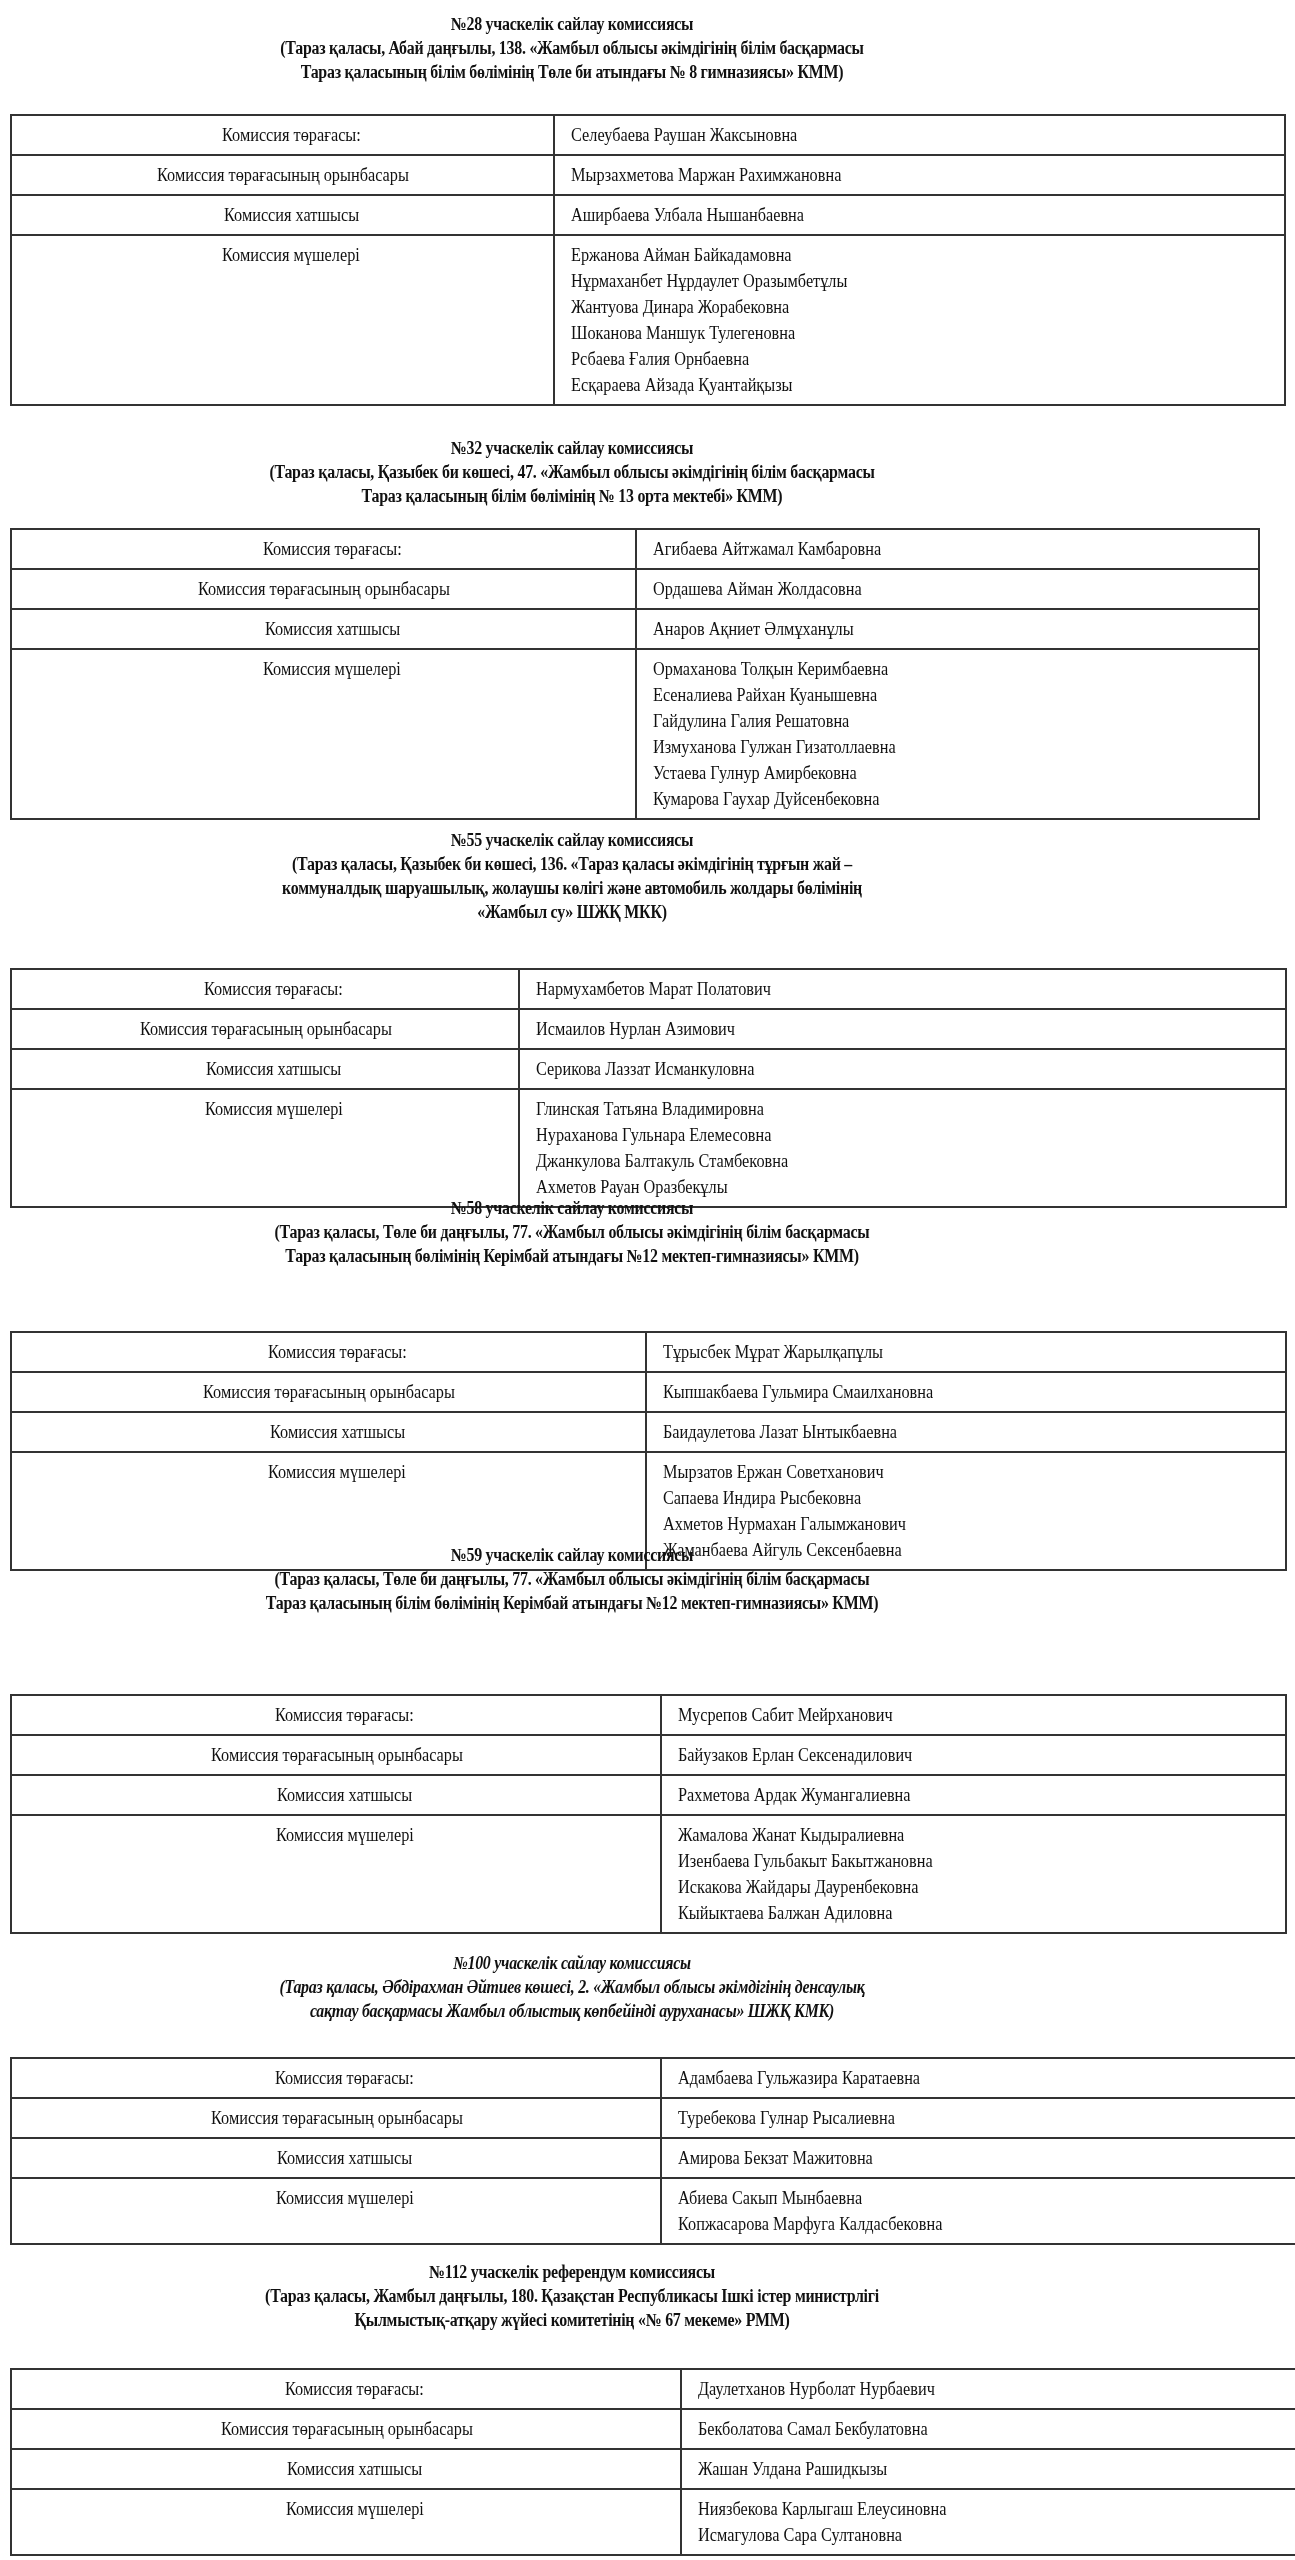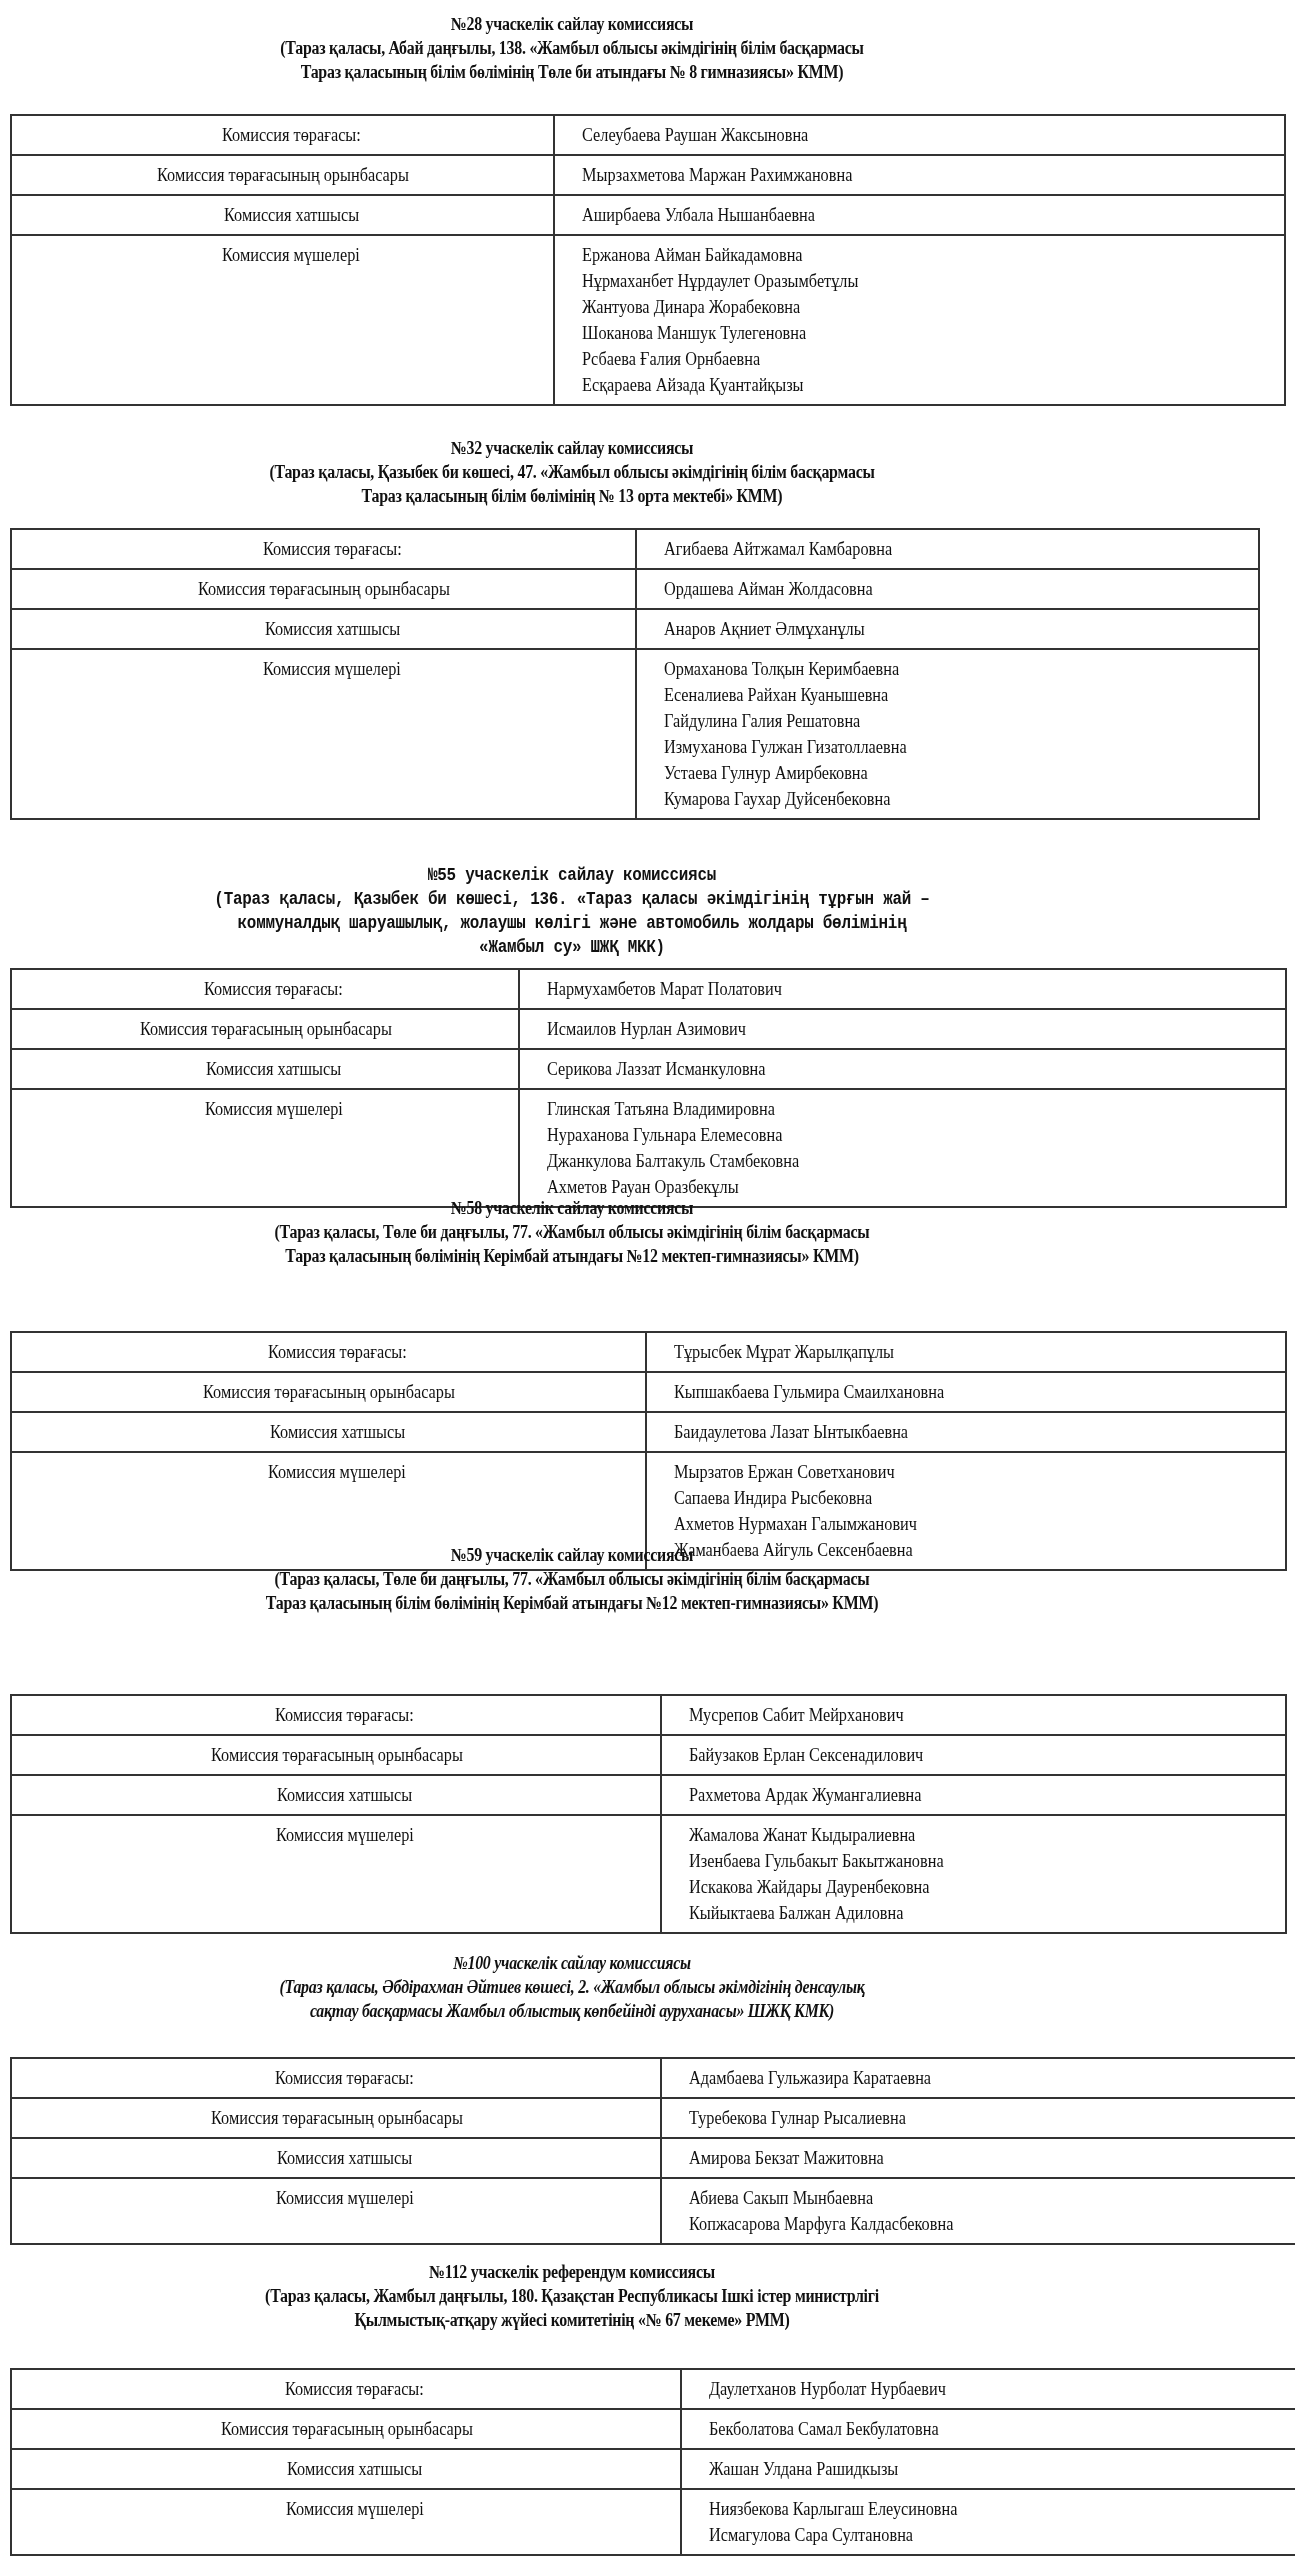--- a/index.html
+++ b/index.html
@@ -46,21 +46,21 @@
       vertical-align: top;
       padding: 6px 0 6px 0;
       white-space: nowrap;
       overflow: hidden;
     }
     table.comm td.role {
       padding-left: 36px;
       text-align: center;
     }
     table.comm td.val {
-      padding-left: 27px;
+      padding-left: 16px;
       margin-left: 37px;
     }
     .txt {
       display: inline-block;
       transform: scaleX(0.88);
       transform-origin: left center;
     }
     .member {
       display: block;
       transform: scaleX(0.88);
@@ -143,21 +143,21 @@
       <span class="member">Есеналиева Райхан Куанышевна</span>
       <span class="member">Гайдулина Галия Решатовна</span>
       <span class="member">Измуханова Гулжан Гизатоллаевна</span>
       <span class="member">Устаева Гулнур Амирбековна</span>
       <span class="member">Кумарова Гаухар Дуйсенбековна</span>
     </td>
   </tr>
 </tbody>
   </table>
 
-<div class="section" style="top:864px;font-family:Liberation Mono, monospace;">
+<div class="section" style="top:828px;">
   <h2 class="heading">
     <span class="line">№55 учаскелік сайлау комиссиясы</span>
     <span class="line">(Тараз қаласы, Қазыбек би көшесі, 136. «Тараз қаласы әкімдігінің тұрғын жай –</span>
     <span class="line">коммуналдық шаруашылық, жолаушы көлігі және автомобиль жолдары бөлімінің</span>
     <span class="line">«Жамбыл су» ШЖҚ МКК)</span>
   </h2>
 </div>
 <table class="comm" style="top:968px; left:10px; width:1275px;">
   <colgroup>
       <col style="width:508px">

